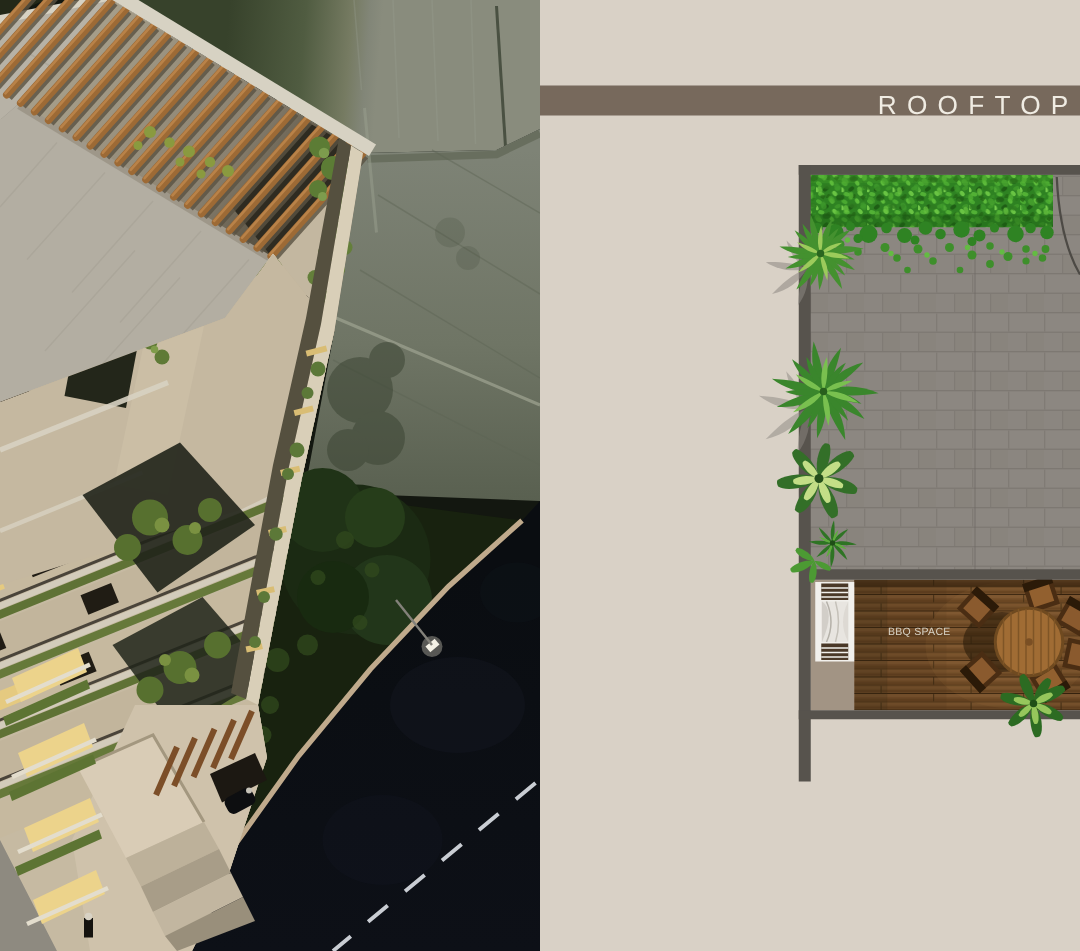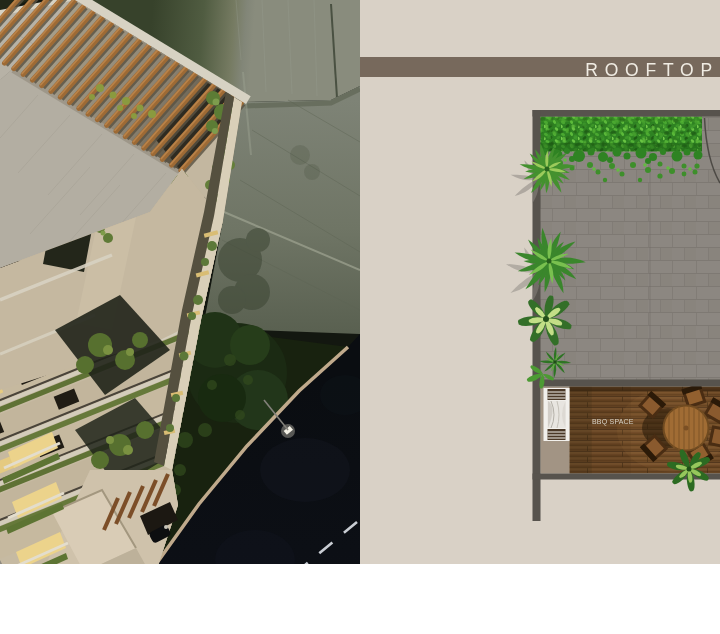--- a/index.html
+++ b/index.html
@@ -1,16 +1,16 @@
 <!DOCTYPE html>
 <html><head>
 <meta charset="utf-8">
 <style>
 html,body{margin:0;padding:0;background:#fff}
-#page{position:relative;width:720px;height:564px;overflow:hidden;font-family:"Liberation Sans",sans-serif;background:#d9d1c6}
+#page{position:relative;width:720px;height:634px;overflow:hidden;font-family:"Liberation Sans",sans-serif;background:#d9d1c6}
 svg{display:block}
 </style>
 </head>
 <body>
 <div id="page">
 <svg width="720" height="634" viewBox="0 0 720 634">
 <defs>
 
 <pattern id="tiles" width="24" height="26" patternUnits="userSpaceOnUse">
   <rect width="24" height="26" fill="#8b8680"></rect>

